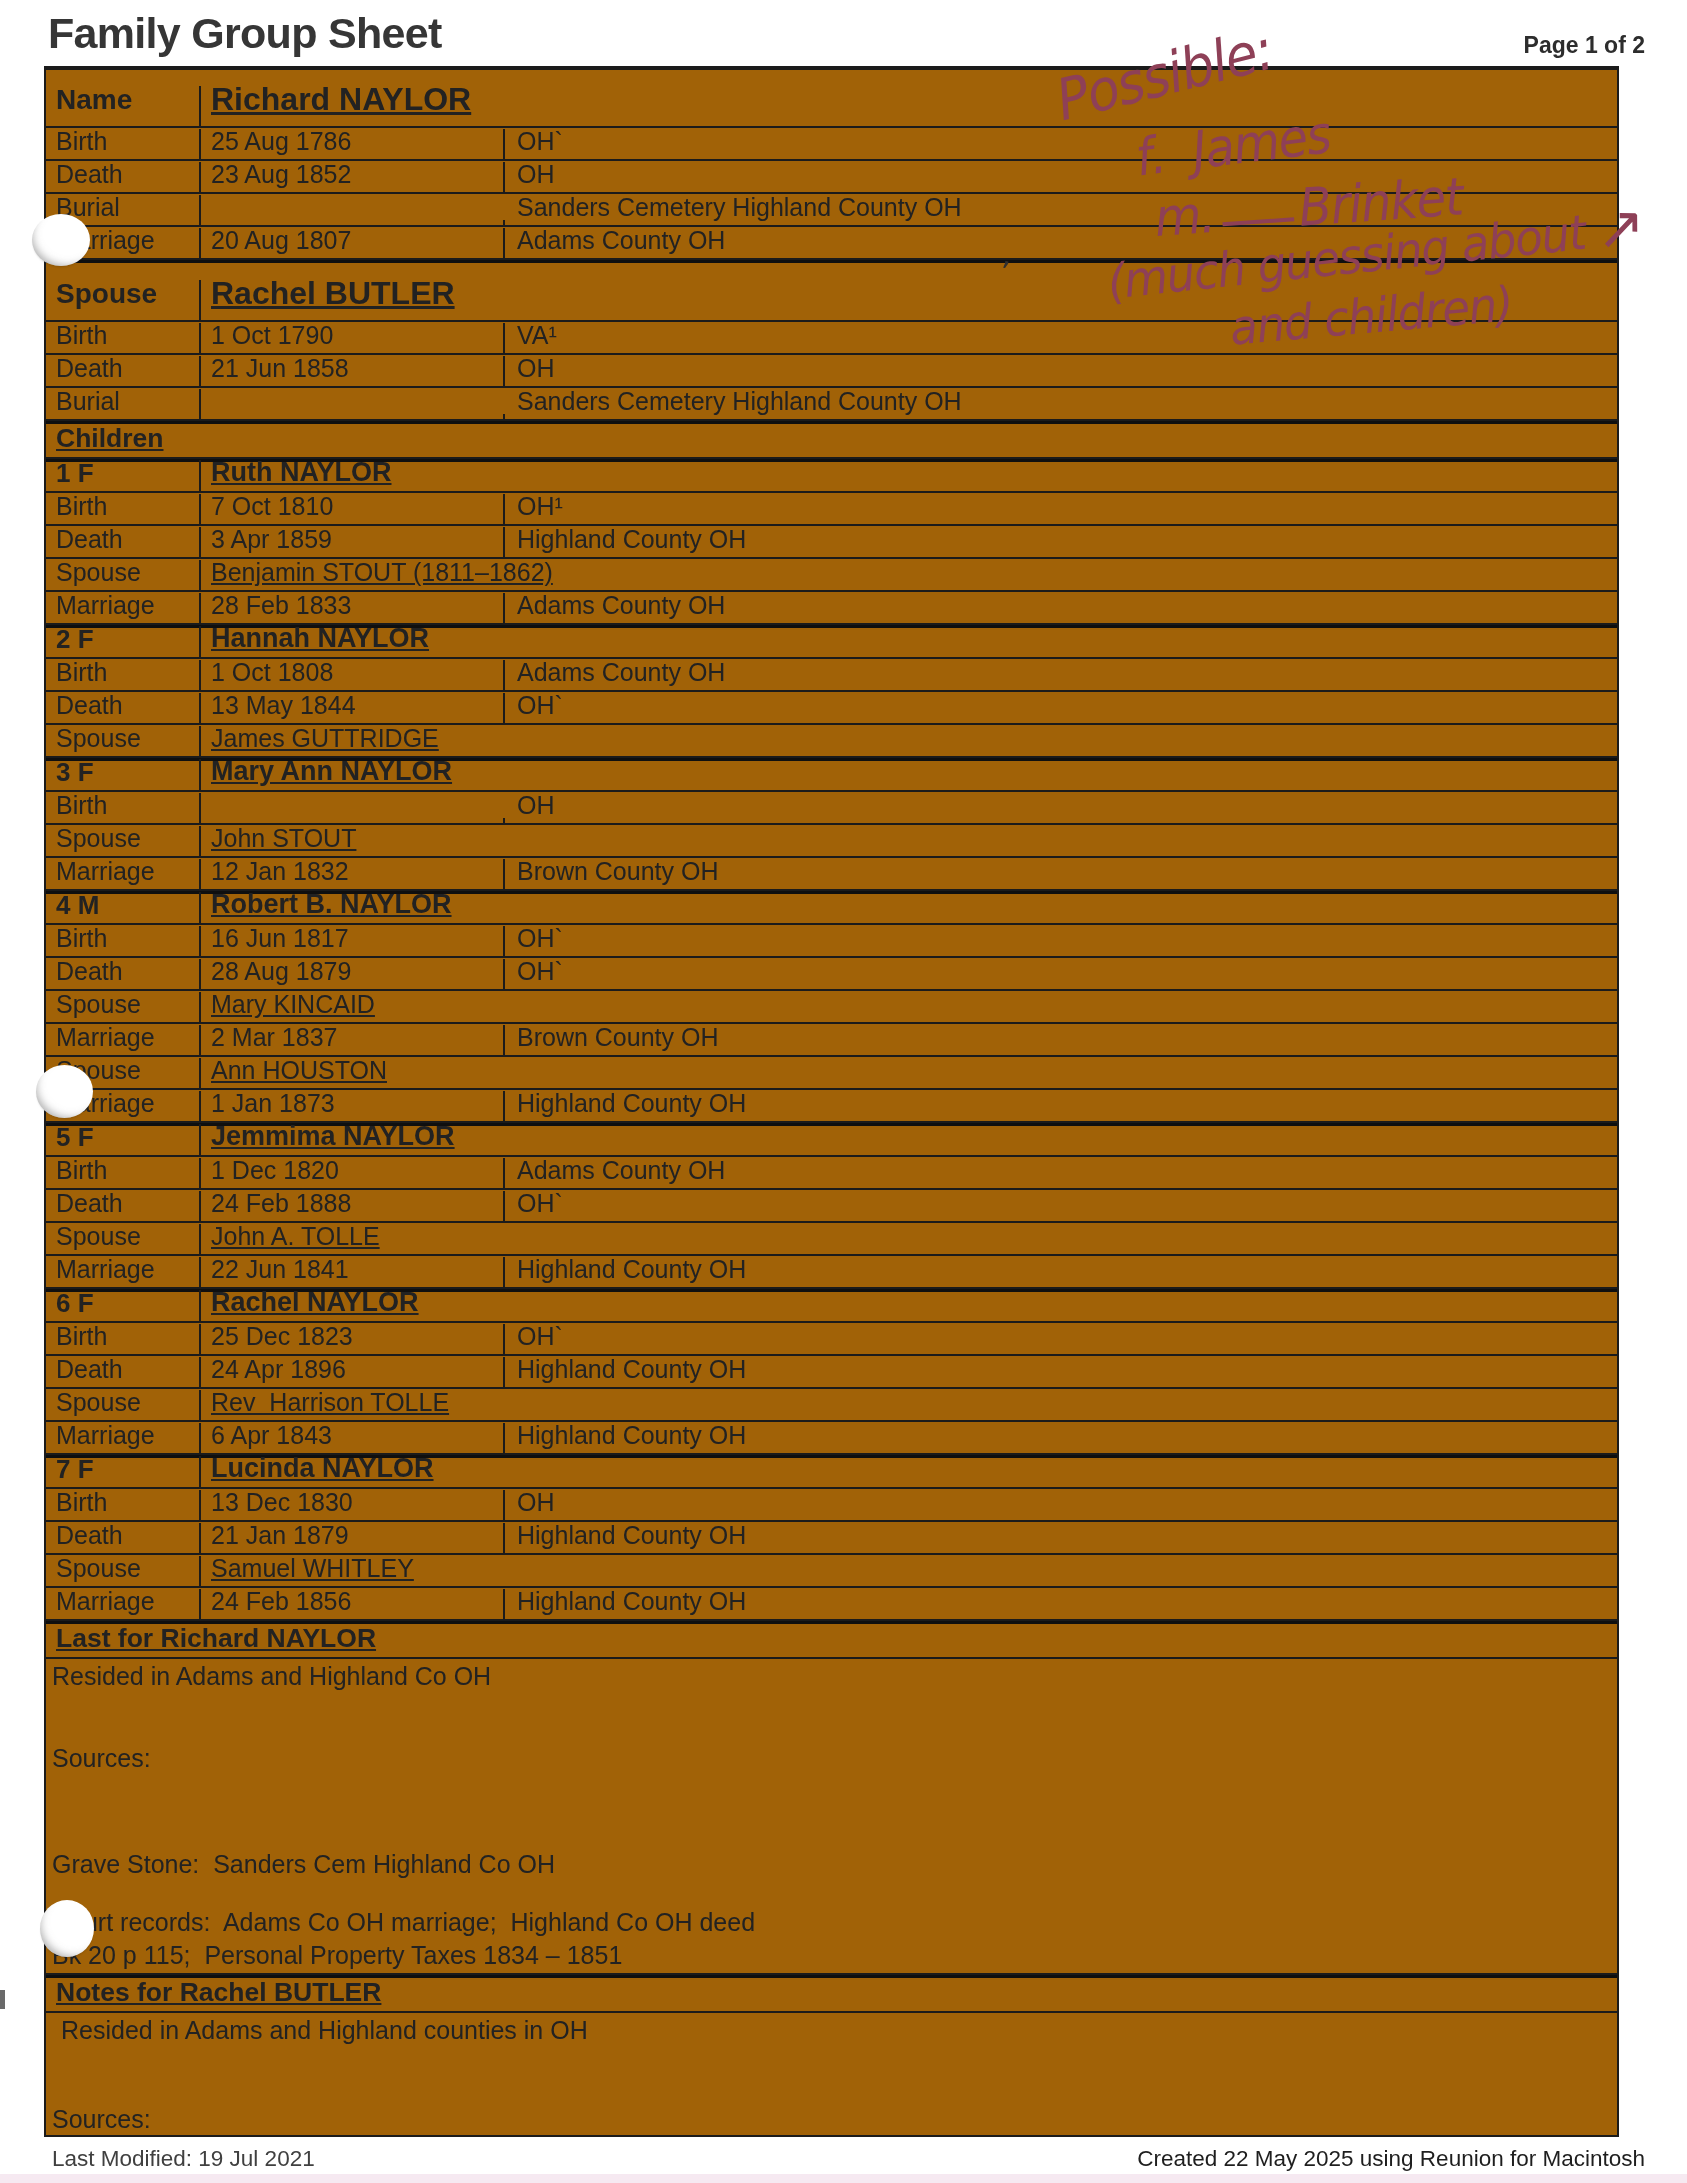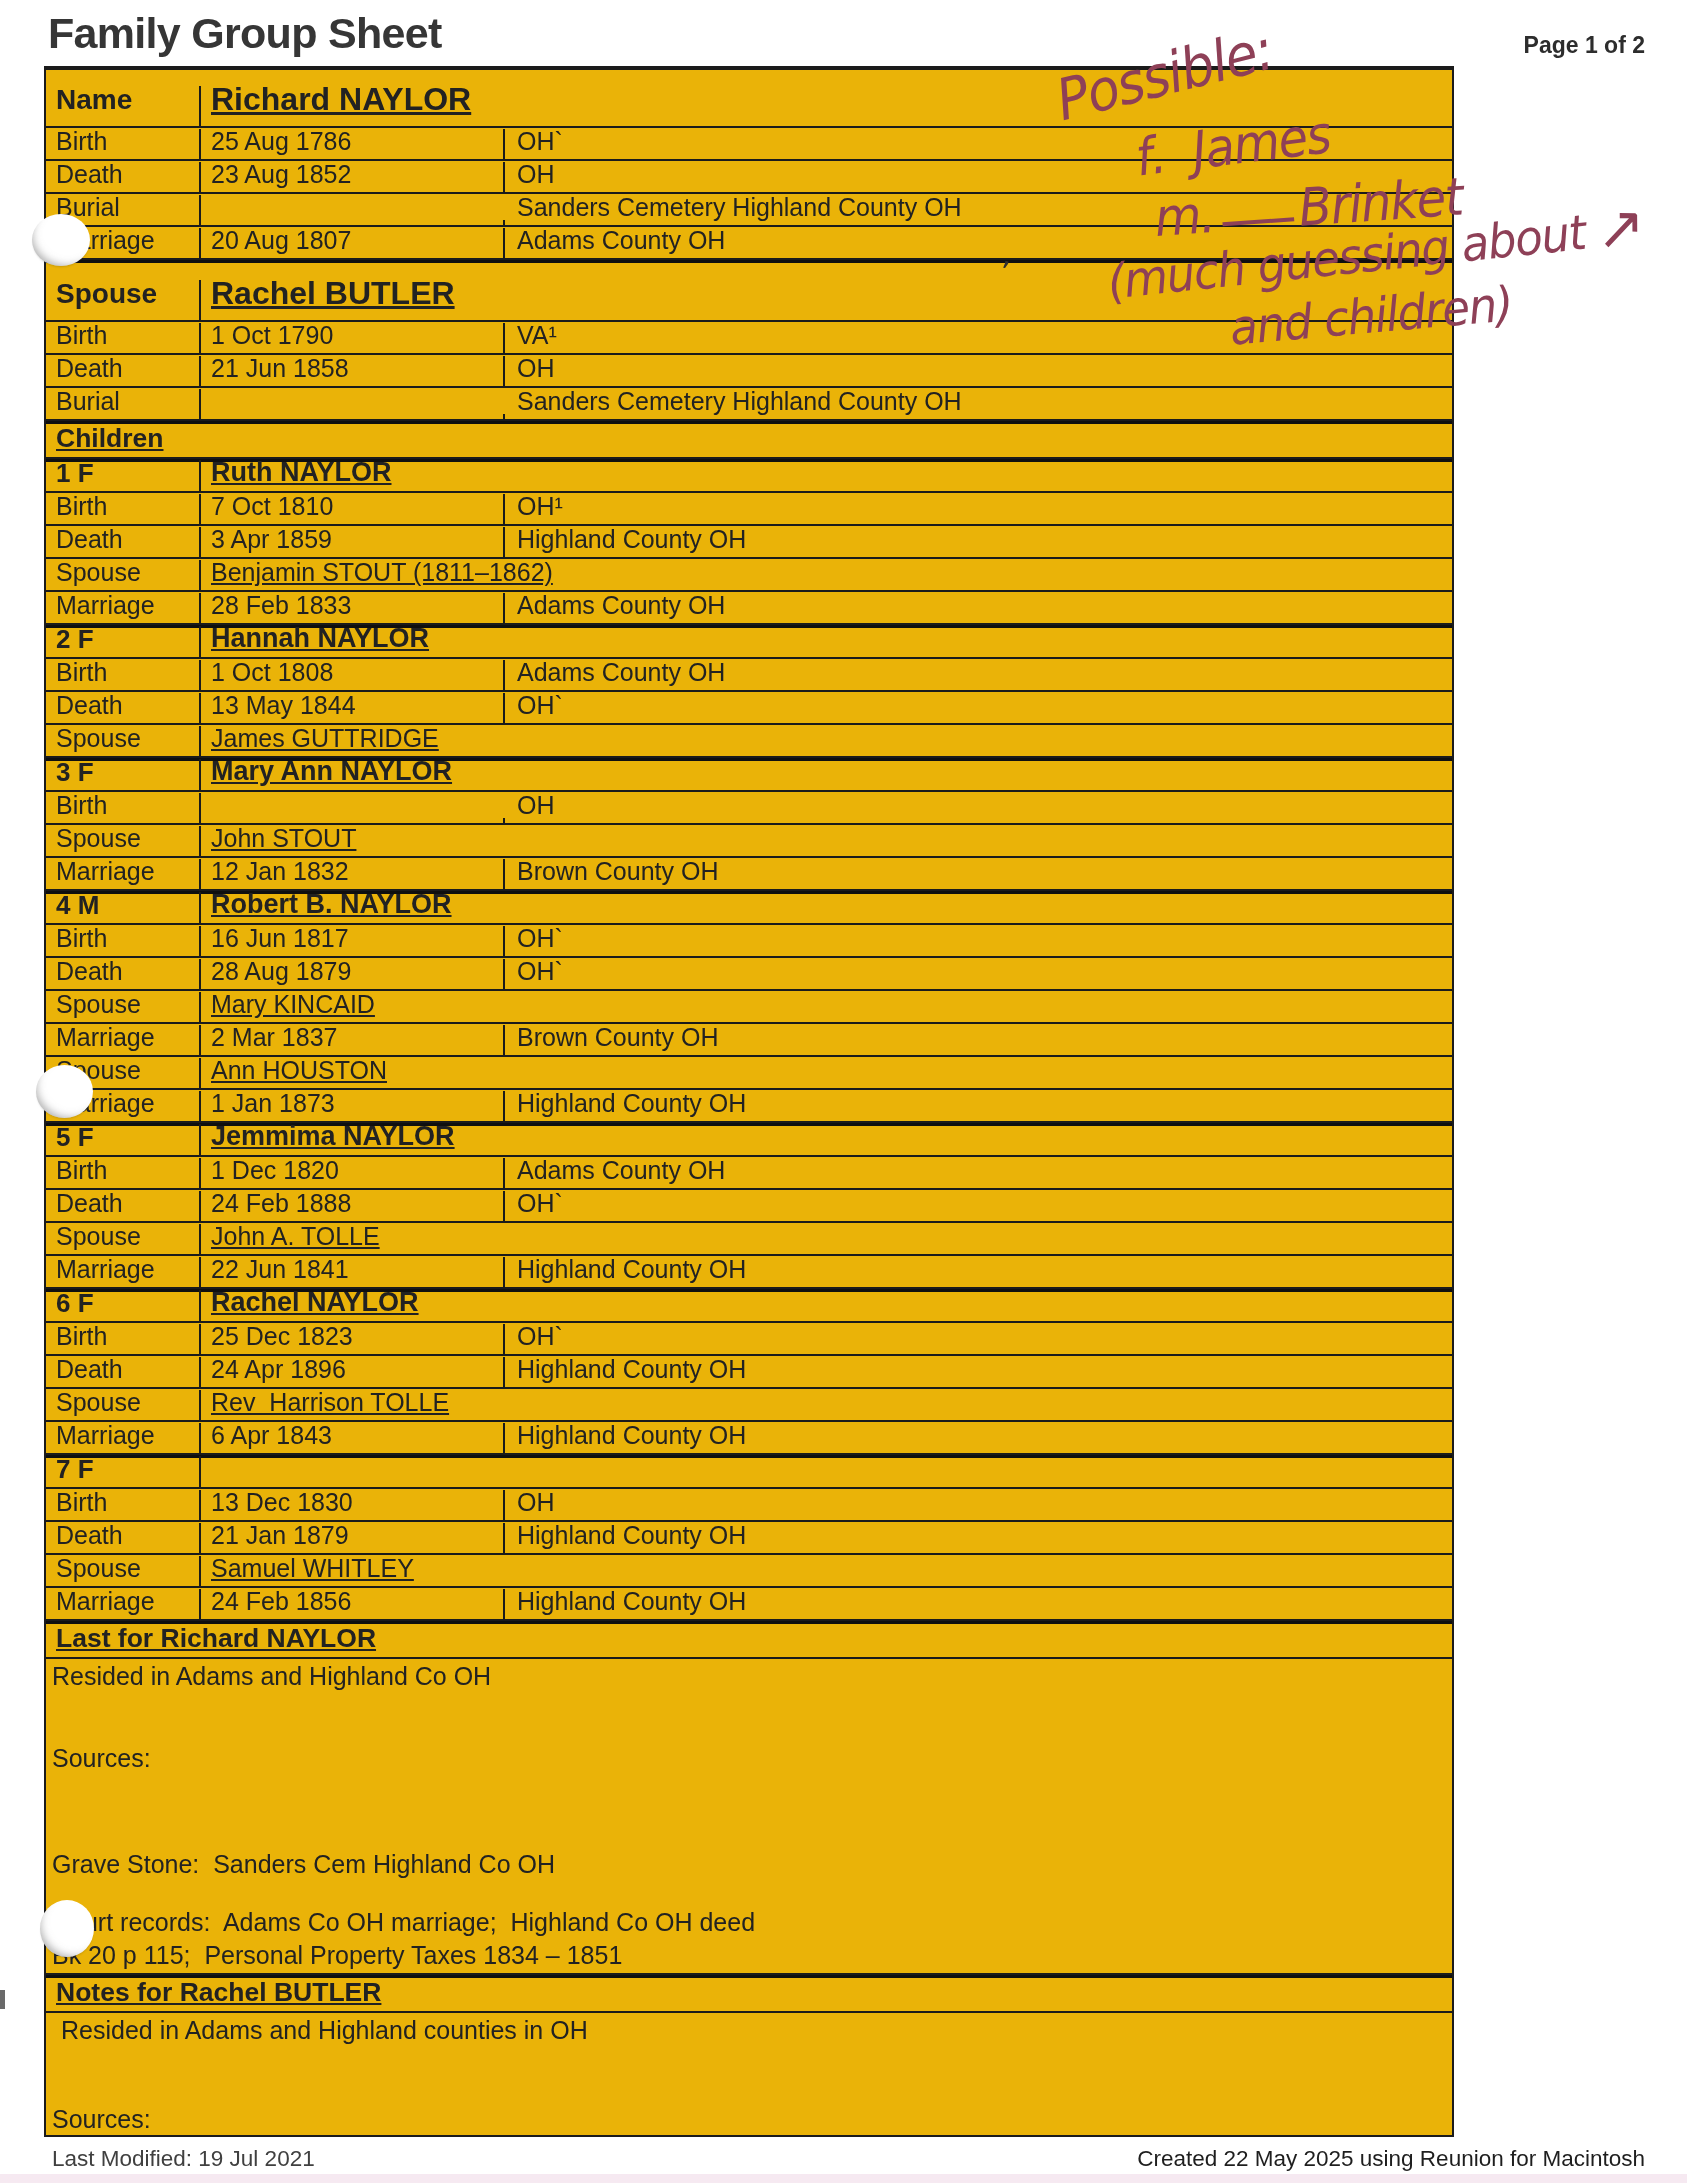--- a/index.html
+++ b/index.html
@@ -9,22 +9,22 @@
     font-family:"Liberation Sans", sans-serif; color:#222; overflow:hidden;
   }
   .title{
     position:absolute; left:48px; top:9.3px; font-size:43px; font-weight:bold;
     color:#363636; letter-spacing:-0.7px;
   }
   .page-label{
     position:absolute; right:42px; top:32px; font-size:23px; font-weight:bold; color:#2d2d2d;
   }
   .ftable{
-    position:absolute; left:44px; top:66px; width:1410px;
-    border:2px solid #1b1b1b; border-top-width:4.6px; background:#eab308;
+    position:absolute; left:44px; top:66px; width:1575px;
+    border:2px solid #1b1b1b; border-top-width:4.6px; background:#a16207;
   }
   .r{display:flex; border-bottom:2px solid #1b1b1b; align-items:flex-end;}
   .r:last-child{border-bottom:none;}
   .r.bt{border-top:3.3px solid #0f0f0f;}
   .r.rname{height:58px;}
   .r.rname.bt{height:62px;}
   .r.std{height:33px;}
   .r.chead{height:34px;}
   .r.hdr{height:38px;}
   .cell{padding:0 0 4.6px 10px; white-space:pre; overflow:visible; font-size:25px; line-height:1;}
@@ -261,20 +261,21 @@
       <div class="cell cm">Rev  Harrison TOLLE</div>
     </div>
     <div class="r std">
       <div class="cell cl">Marriage</div>
       <div class="cell cd">6 Apr 1843</div>
       <div class="cell cp">Highland County OH</div>
     </div>
 
     <div class="r chead bt">
       <div class="cell cl num">7 F</div>
+      <div class="cell cm cname">Lucinda NAYLOR</div>
     </div>
     <div class="r std">
       <div class="cell cl">Birth</div>
       <div class="cell cd">13 Dec 1830</div>
       <div class="cell cp">OH</div>
     </div>
     <div class="r std">
       <div class="cell cl">Death</div>
       <div class="cell cd">21 Jan 1879</div>
       <div class="cell cp">Highland County OH</div>

